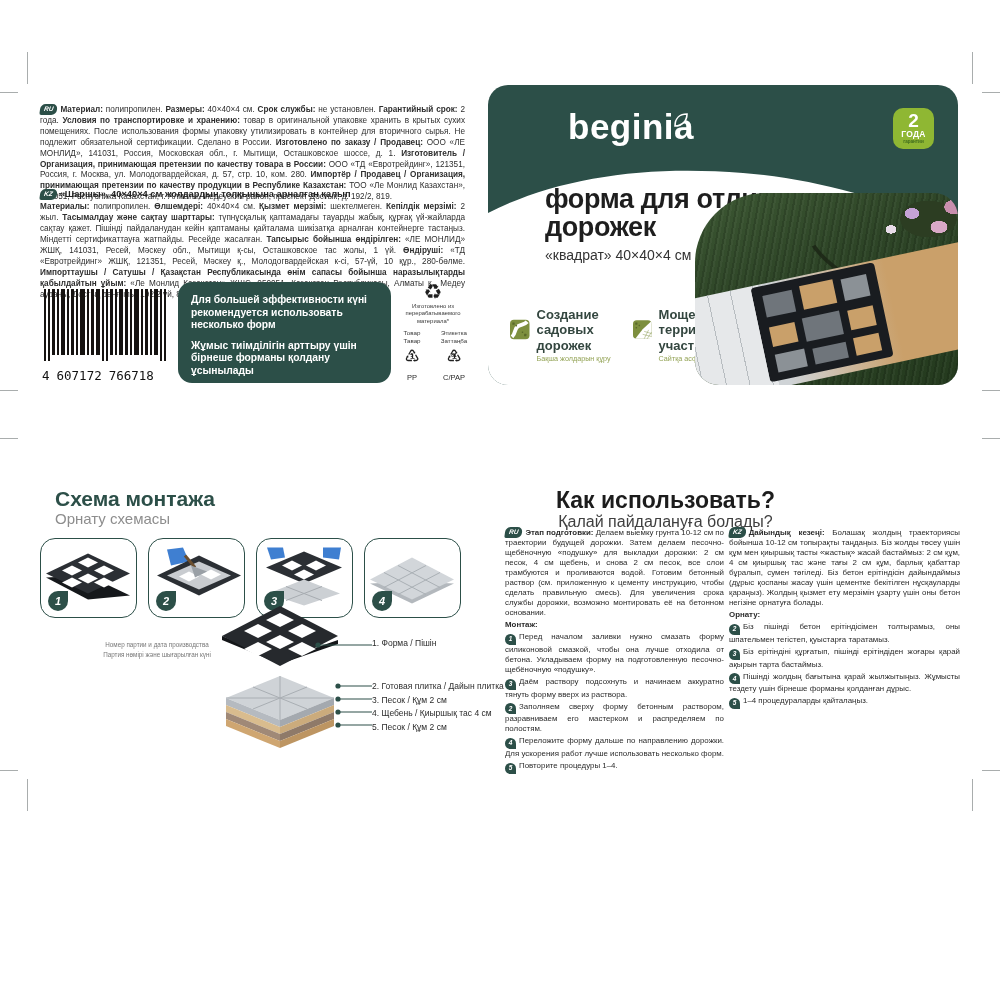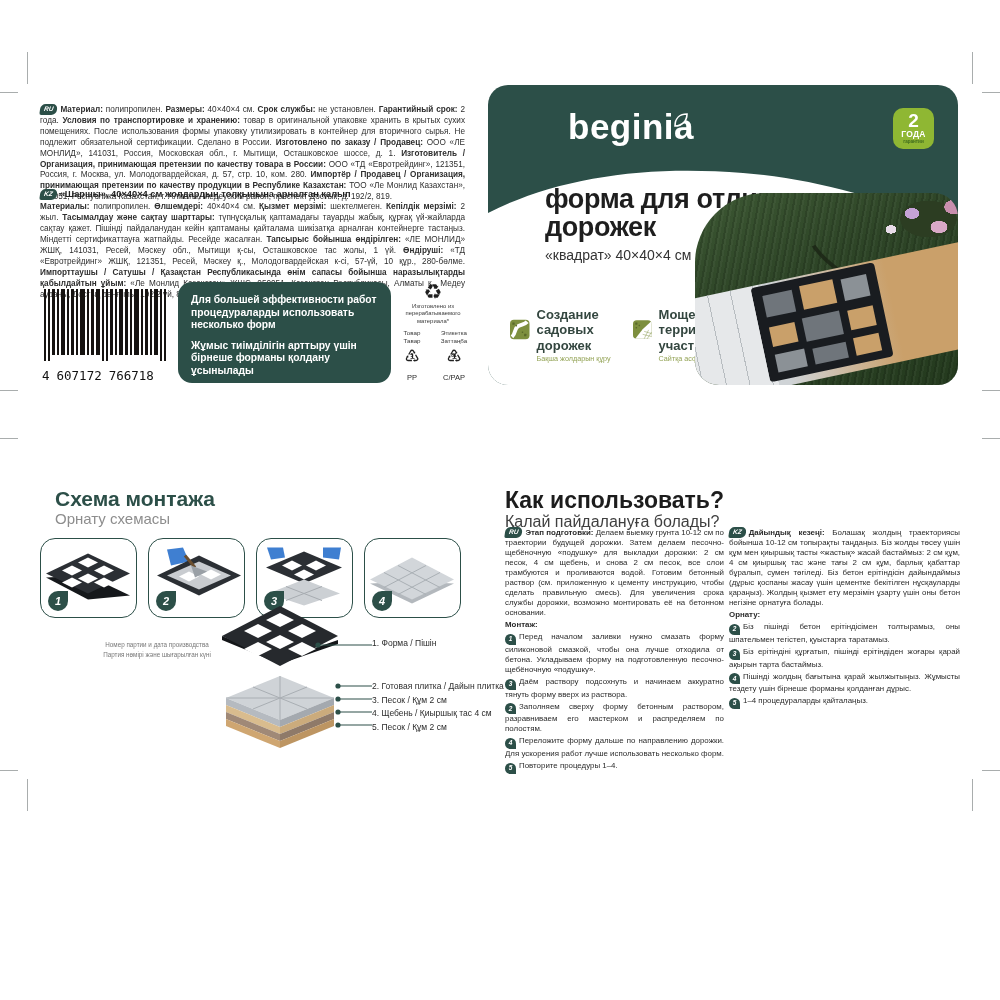--- a/index.html
+++ b/index.html
@@ -61,21 +61,21 @@
       radial-gradient(40px 26px at 75% 45%, #2c3d22 0 70%, rgba(0,0,0,0) 71%);
       filter:blur(.4px); }
   .edging { position:absolute; right:-30px; top:8px; width:190px; height:95px; border:4px solid #1c2616; border-radius:50%; border-top-color:transparent; border-left-color:transparent; transform:rotate(22deg); opacity:.85; }
   .path-band { position:absolute; left:-48px; top:74px; width:400px; height:105px; transform:rotate(-12deg); background:linear-gradient(90deg, #e6e8ea 0 30%, #cfd3d6 30% 33%, #caa06a 62% 100%); }
   .path-band .planks { position:absolute; left:0; top:0; width:33%; height:100%; background:repeating-linear-gradient(90deg, rgba(0,0,0,0) 0 22px, #b7bcc0 22px 23px); }
   .mold-photo { position:absolute; left:112px; top:-6px; }
 
   
   .sec-title-ru { font-size:21px; font-weight:700; color:#2c4f48; line-height:1.05; }
   .sec-title-kz { font-size:15px; color:#8d8d8d; line-height:1.2; }
-  .howto-head { position:absolute; left:505px; top:488px; width:265px; }
+  .howto-head { position:absolute; left:533px; top:488px; width:265px; text-align:center; }
   .howto-head .sec-title-ru { color:#1c1c1c; font-size:23px; }
   .howto-head .sec-title-kz { color:#3f3f3f; font-size:16px; }
 
   .mpanels { position:absolute; left:40px; top:538px; display:flex; gap:11px; }
   .mpanel { width:97px; height:80px; border:1.6px solid #2c4f48; border-radius:15px; position:relative; background:#fff; }
   .leaf-num { position:absolute; left:7px; bottom:6px; width:20px; height:20px; background:#2c4f48; border-radius:50% 50% 0 50%; color:#fff; font-weight:700; font-style:italic; font-size:11px; display:flex; align-items:center; justify-content:center; transform:rotate(-90deg); }
   .leaf-num span { transform:rotate(90deg); }
 
   .batch-note { position:absolute; left:62px; top:640px; width:190px; text-align:center; font-size:6.3px; color:#777; line-height:1.55; }
 
@@ -147,21 +147,21 @@
     </g>
   </svg>
   <div class="barcode-digits">
     <span>4</span>
       <span>607172</span>
       <span>766718</span>
   </div>
 </div>
 
 <div class="tip-box">
-  <p>Для большей эффективности работ процедураларды использовать несколько форм</p>
+  <p>Для большей эффективности күні рекомендуется использовать несколько форм</p>
   <p>Жұмыс тиімділігін арттыру үшін бірнеше форманы қолдану ұсынылады</p>
 </div>
 
 <div class="recycle">
   <div class="rec-sym">♻</div>
   <div class="rec-made">Изготовлено из перерабатываемого материала*</div>
   <div class="rec-cols">
     <div class="rec-col">
       <div class="lbl">Товар</div>
       <div class="lbl">Тавар</div>

